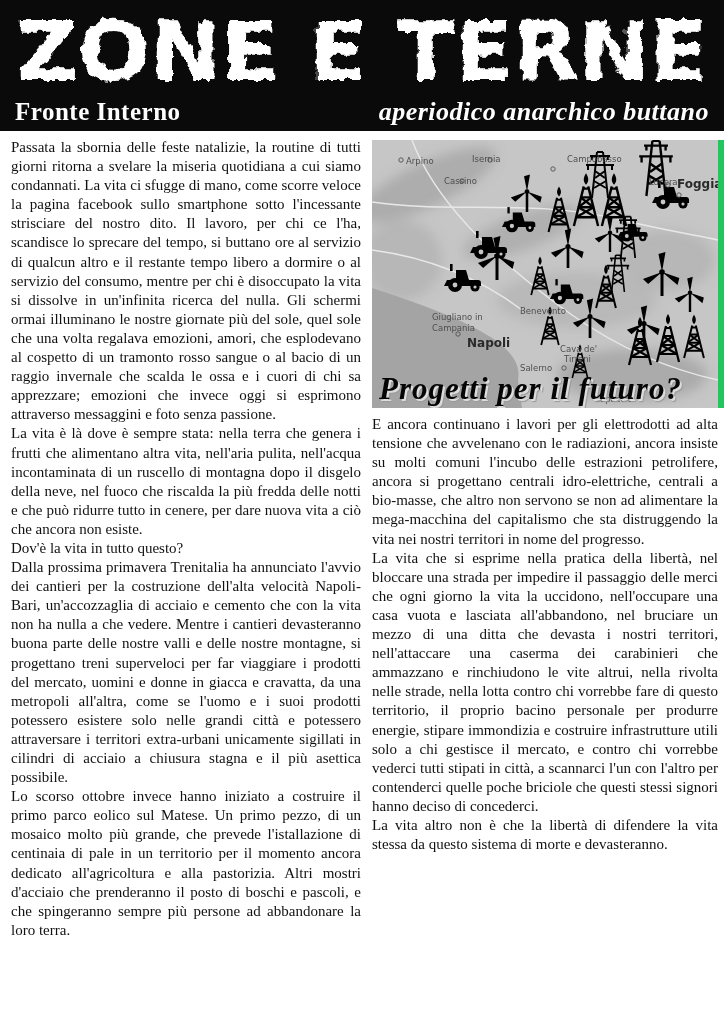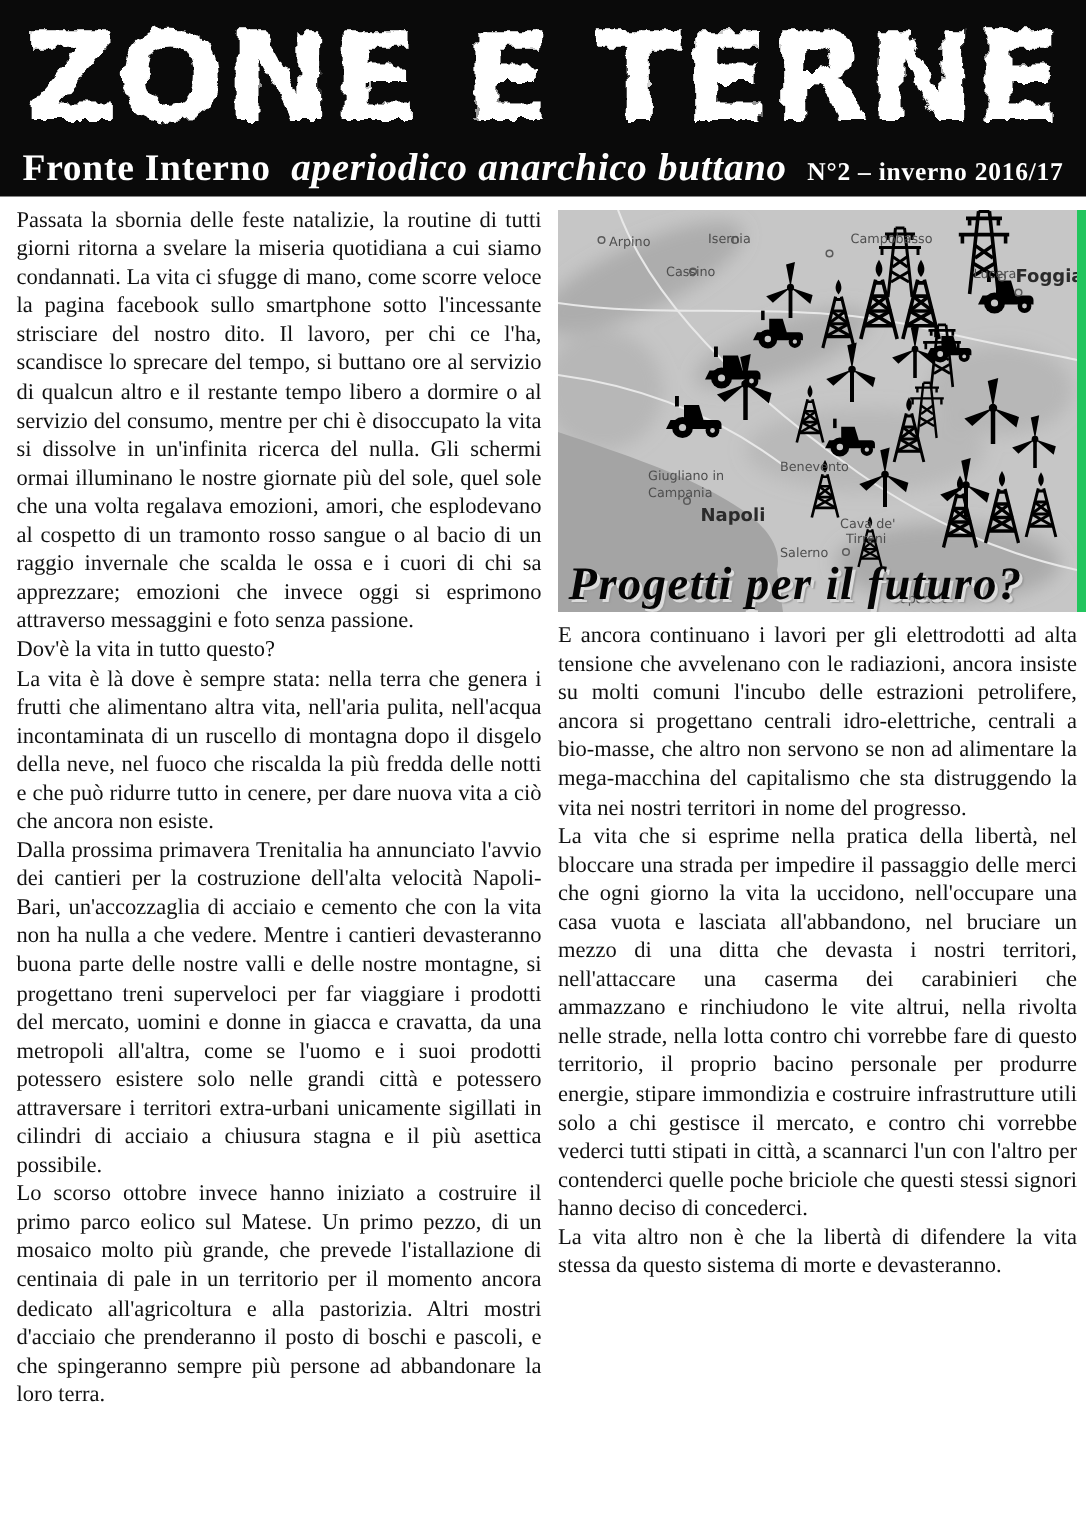--- a/index.html
+++ b/index.html
@@ -54,28 +54,27 @@
       <filter id="grunge" x="-5%" y="-10%" width="110%" height="125%">
         <feTurbulence type="fractalNoise" baseFrequency="0.11 0.08" numOctaves="3" seed="7" result="n"></feTurbulence>
         <feDisplacementMap in="SourceGraphic" in2="n" scale="9" xChannelSelector="R" yChannelSelector="G"></feDisplacementMap>
       </filter>
     </defs>
     <text x="354" y="76" text-anchor="middle" font-family="'DejaVu Sans', sans-serif" font-weight="bold" font-size="82" fill="#ffffff" textLength="692" lengthAdjust="spacingAndGlyphs" filter="url(#grunge)">ZONE E TERNE</text>
   </svg>
   <div class="mast-row">
     <span class="mast-left">Fronte Interno</span>
     <span class="mast-center">aperiodico anarchico buttano</span>
-    <span class="mast-right">N°2 – inverno 2016/17</span>
   </div>
 </header>
 
 <section class="col col-left">
     <p><span>Passata la sbornia delle feste natalizie, la routine di tutti giorni ritorna a svelare la miseria quotidiana a cui siamo condannati. La vita ci sfugge di mano, come scorre veloce la pagina facebook sullo smartphone sotto l'incessante strisciare del nostro dito. Il lavoro, per chi ce l'ha, scandisce lo sprecare del tempo, si buttano ore al servizio di qualcun altro e il restante tempo libero a dormire o al servizio del consumo, mentre per chi è disoccupato la vita si dissolve in un'infinita ricerca del nulla. Gli schermi ormai illuminano le nostre giornate più del sole, quel sole che una volta regalava emozioni, amori, che esplodevano al cospetto di un tramonto rosso sangue o al bacio di un raggio invernale che scalda le ossa e i cuori di chi sa apprezzare; emozioni che invece oggi si esprimono attraverso messaggini e foto senza passione.</span></p>
+    <p><span>La vita è là dove è sempre stata: nella terra che genera i frutti che alimentano altra vita, nell'aria pulita, nell'acqua incontaminata di un ruscello di montagna dopo il disgelo della neve, nel fuoco che riscalda la più fredda delle notti e che può ridurre tutto in cenere, per dare nuova vita a ciò che ancora non esiste.</span></p>
     <p><span>Dov'è la vita in tutto questo?</span></p>
-    <p><span>La vita è là dove è sempre stata: nella terra che genera i frutti che alimentano altra vita, nell'aria pulita, nell'acqua incontaminata di un ruscello di montagna dopo il disgelo della neve, nel fuoco che riscalda la più fredda delle notti e che può ridurre tutto in cenere, per dare nuova vita a ciò che ancora non esiste.</span></p>
     <p><b>Dalla prossima primavera Trenitalia ha annunciato l'avvio dei cantieri per la costruzione dell'alta velocità Napoli-Bar</b><span>i, un'accozzaglia di acciaio e cemento che con la vita non ha nulla a che vedere. Mentre i cantieri devasteranno buona parte delle nostre valli e delle nostre montagne, si progettano treni superveloci per far viaggiare i prodotti del mercato, uomini e donne in giacca e cravatta, da una metropoli all'altra, come se l'uomo e i suoi prodotti potessero esistere solo nelle grandi città e potessero attraversare i territori extra-urbani unicamente sigillati in cilindri di acciaio a chiusura stagna e il più asettica possibile.</span></p>
     <p><b>Lo scorso ottobre invece hanno iniziato a costruire il primo parco eolico sul Matese</b><span>. Un primo pezzo, di un mosaico molto più grande, che prevede l'istallazione di centinaia di pale in un territorio per il momento ancora dedicato all'agricoltura e alla pastorizia. Altri mostri d'acciaio che prenderanno il posto di boschi e pascoli, e che spingeranno sempre più persone ad abbandonare la loro terra.</span></p>
   </section>
 
 <section class="col col-right">
   <figure class="map">
     <svg class="mapsvg" viewBox="0 0 346 268">
       <defs>
         <filter id="soft" x="-40%" y="-40%" width="180%" height="180%">
           <feGaussianBlur stdDeviation="6"></feGaussianBlur>

